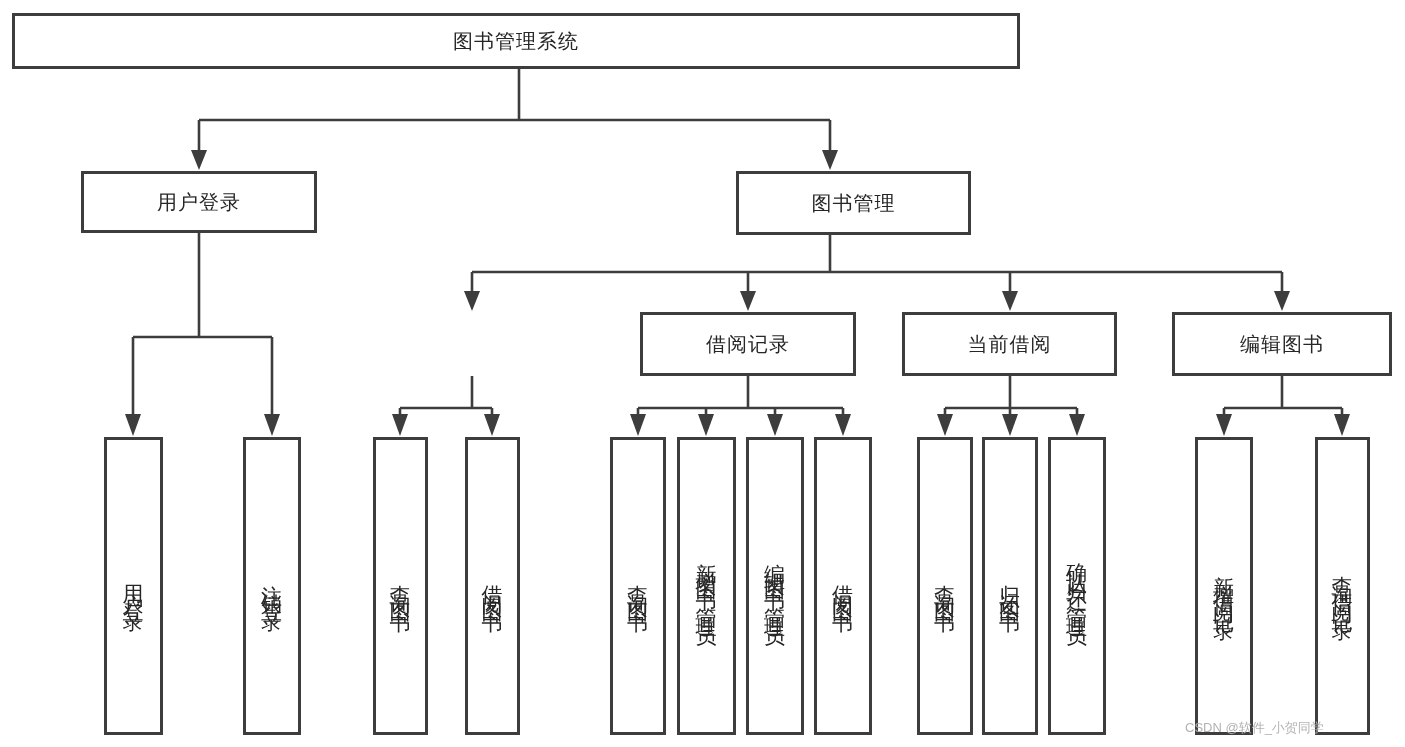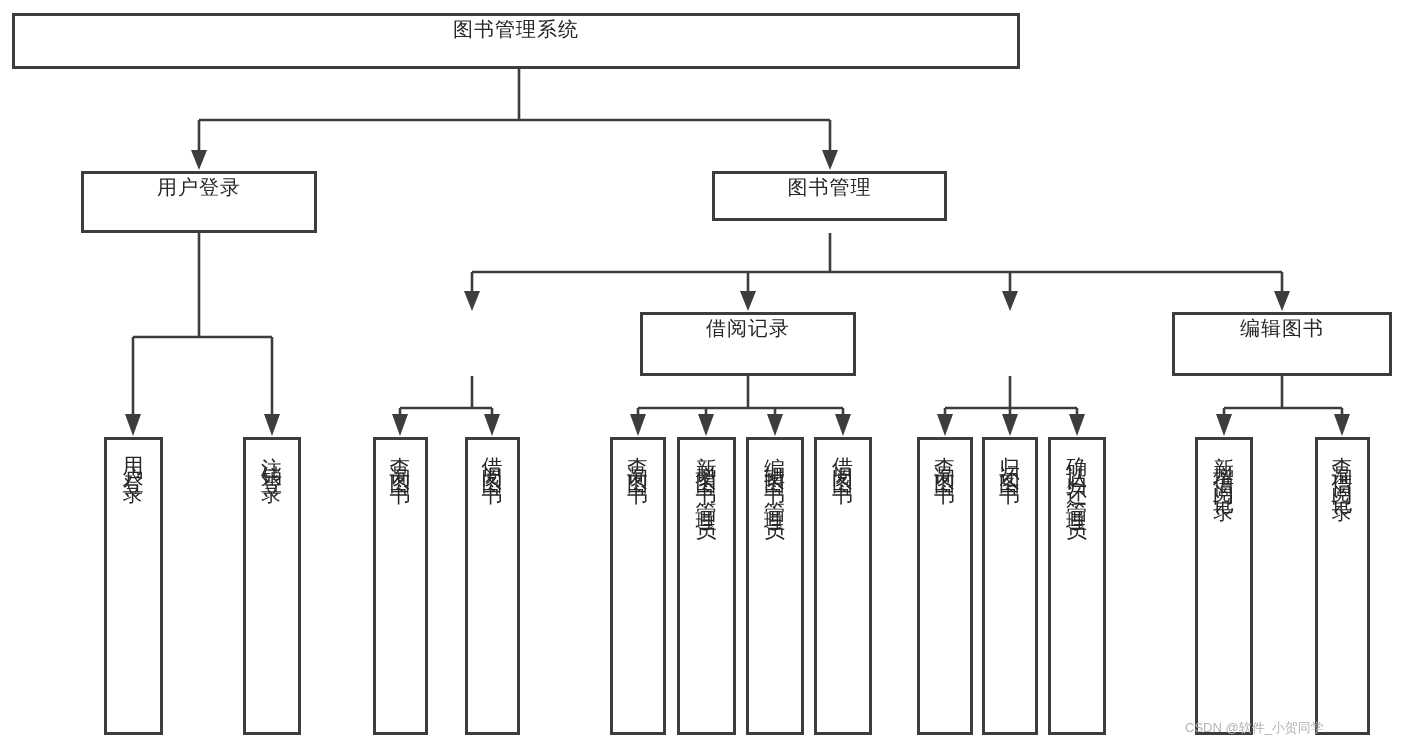--- a/index.html
+++ b/index.html
@@ -29,21 +29,21 @@
     stroke: var(--line);
     stroke-width: 2.6;
     fill: none;
   }
   .arrow { fill: var(--line); stroke: none; }
   .box {
     position: absolute;
     background: var(--box-bg);
     border: 3px solid var(--box-border);
     display: flex;
-    align-items: flex-start;
+    align-items: center;
     justify-content: center;
     color: var(--text);
   }
   .box.h span {
     font-size: 20px;
     letter-spacing: 1px;
     white-space: nowrap;
   }
   .box.v span {
     writing-mode: vertical-rl;
@@ -123,26 +123,29 @@
     <polygon class="arrow" points="1334,414 1350,414 1342,436"></polygon>
   </svg>
 
   <div class="box h" style="left:12px;top:13px;width:1008px;height:56px">
     <span>图书管理系统</span>
   </div>
 
   <div class="box h" style="left:81px;top:171px;width:236px;height:62px">
     <span>用户登录</span>
   </div>
-  <div class="box h" style="left:712px;top:171px;width:235px;height:50px">
+  <div class="box h" style="left:736px;top:171px;width:235px;height:64px">
     <span>图书管理</span>
   </div>
 
   <div class="box h" style="left:640px;top:312px;width:216px;height:64px">
     <span>借阅记录</span>
+  </div>
+  <div class="box h" style="left:902px;top:312px;width:215px;height:64px">
+    <span>当前借阅</span>
   </div>
   <div class="box h" style="left:1172px;top:312px;width:220px;height:64px">
     <span>编辑图书</span>
   </div>
 
   <div class="box v" style="left:104px;top:437px;width:59px;height:298px">
     <span>用户登录</span>
   </div>
   <div class="box v" style="left:243px;top:437px;width:58px;height:298px">
     <span>注销登录</span>

